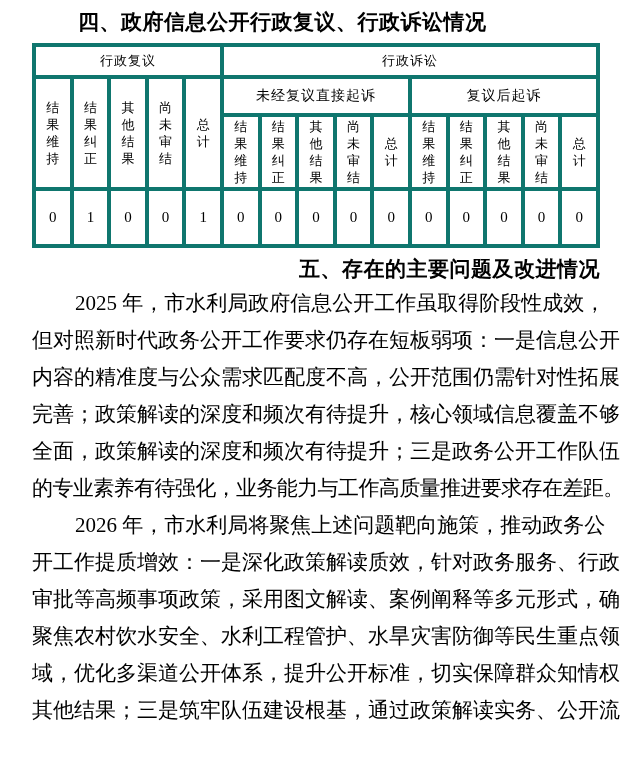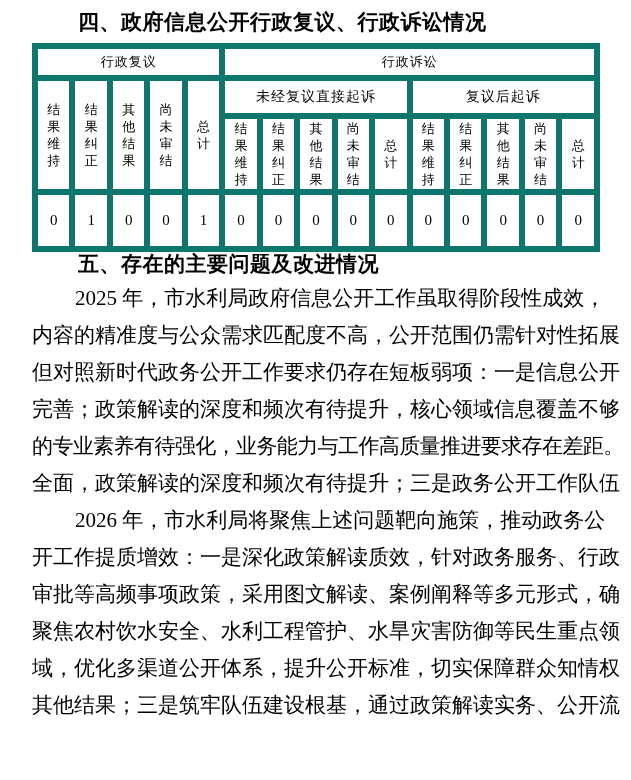--- a/index.html
+++ b/index.html
@@ -19,31 +19,32 @@
     margin-top: 10px;
     padding-left: 46px;
     font-family: Liberation Serif, serif;
     font-weight: bold;
     font-size: 21px;
     line-height: 24px;
     letter-spacing: 0.5px;
     white-space: nowrap;
   }
   .sec-title.second {
-    margin-top: 0;
+    margin-top: 9px;
+    text-align: right;
   }
   table.stats {
     margin-top: 9px;
     width: 568px;
     border-collapse: collapse;
     table-layout: fixed;
     border: 2px solid #000;
   }
   table.stats th, table.stats td {
-    border: 6px solid #0f766e;
+    border: 4px solid #0f766e;
     font-weight: normal;
     text-align: center;
     vertical-align: middle;
     padding: 1px 7px;
     overflow: hidden;
   }
   .row-group th { height: 32px; font-size: 13px; letter-spacing: 1px; }
   .row-subgroup th.subgroup { height: 38px; font-size: 14px; letter-spacing: 1px; }
   th.colhead { font-size: 13px; line-height: 17px; padding: 2px 4px; }
   .row-subhead th.colhead { height: 60px; }
@@ -133,25 +134,25 @@
       <td>0</td>
       <td>0</td>
     </tr>
   </tbody>
     </table>
 
   <div class="sec-title second">五、存在的主要问题及改进情况</div>
 
   <div class="bodytext">
     <div class="line indent">2025 年，市水利局政府信息公开工作虽取得阶段性成效，</div>
+    <div class="line">但对照新时代政务公开工作要求仍存在短板弱项：一是信息公开</div>
     <div class="line">内容的精准度与公众需求匹配度不高，公开范围仍需针对性拓展</div>
-    <div class="line">但对照新时代政务公开工作要求仍存在短板弱项：一是信息公开</div>
     <div class="line">完善；政策解读的深度和频次有待提升，核心领域信息覆盖不够</div>
+    <div class="line">全面，政策解读的深度和频次有待提升；三是政务公开工作队伍</div>
     <div class="line tight">的专业素养有待强化，业务能力与工作高质量推进要求存在差距。</div>
-    <div class="line">全面，政策解读的深度和频次有待提升；三是政务公开工作队伍</div>
     <div class="line indent">2026 年，市水利局将聚焦上述问题靶向施策，推动政务公</div>
     <div class="line">开工作提质增效：一是深化政策解读质效，针对政务服务、行政</div>
     <div class="line">审批等高频事项政策，采用图文解读、案例阐释等多元形式，确</div>
     <div class="line">聚焦农村饮水安全、水利工程管护、水旱灾害防御等民生重点领</div>
     <div class="line">域，优化多渠道公开体系，提升公开标准，切实保障群众知情权</div>
     <div class="line">其他结果；三是筑牢队伍建设根基，通过政策解读实务、公开流</div>
   </div>
 
 </div>
 

